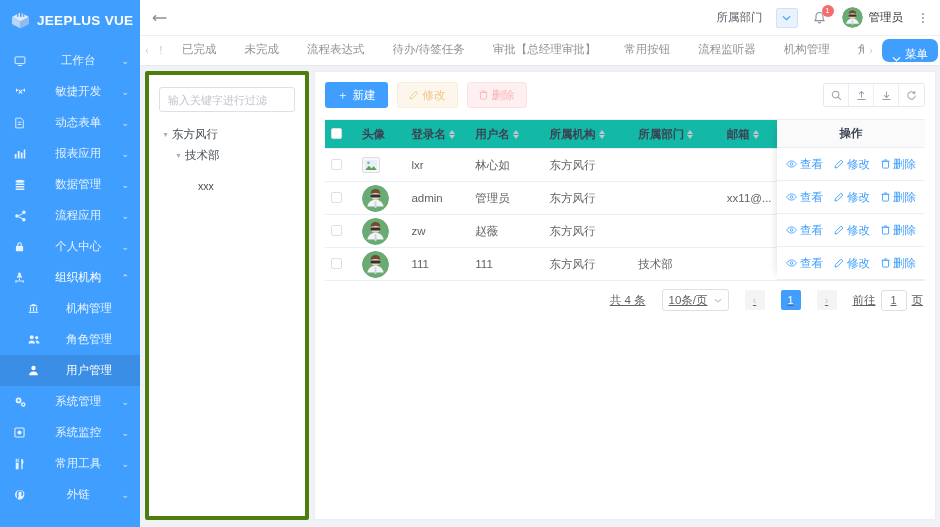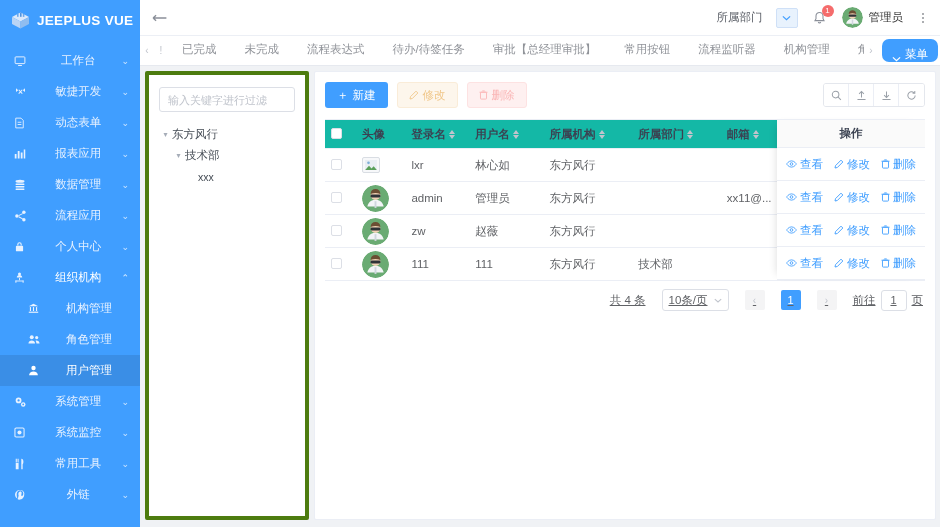--- a/index.html
+++ b/index.html
@@ -89,21 +89,21 @@
   }
   .filter-input {
     width:100%; height:25px; border:1px solid #dcdfe6; border-radius:3px;
     font-size:11px; color:#606266; padding: 0 8px; outline:none; background:#fff;
   }
   .filter-input::placeholder { color:#c0c4cc; }
   .tree { margin-top:12px; font-size:11.5px; color:#444b54; }
   .tnode { display:flex; align-items:center; height:21px; cursor:pointer; }
   .tcaret { width:13px; flex:0 0 13px; color:#a6adb8; font-size:8px; display:flex; align-items:center; justify-content:center;}
   .tnode.l2 { padding-left:13px; }
-  .tnode.l3 { padding-left:39px; font-size:10.5px; }
+  .tnode.l3 { padding-left:39px; font-size:10.5px;margin-top:9px; }
 
   .main-panel {
     flex:1; background:#fff; border:1px solid #ebeef5; border-radius:2px;
     display:flex; flex-direction:column; min-width:0; padding: 10px 10px 0 10px; position:relative;
   }
   .toolbar { display:flex; align-items:center; height:26px; flex:0 0 26px; }
   .btn {
     height:26px; display:flex; align-items:center; gap:4px; padding:0 11px; border-radius:3px;
     font-size:11.5px; cursor:pointer; border:1px solid transparent; white-space:nowrap;
   }

